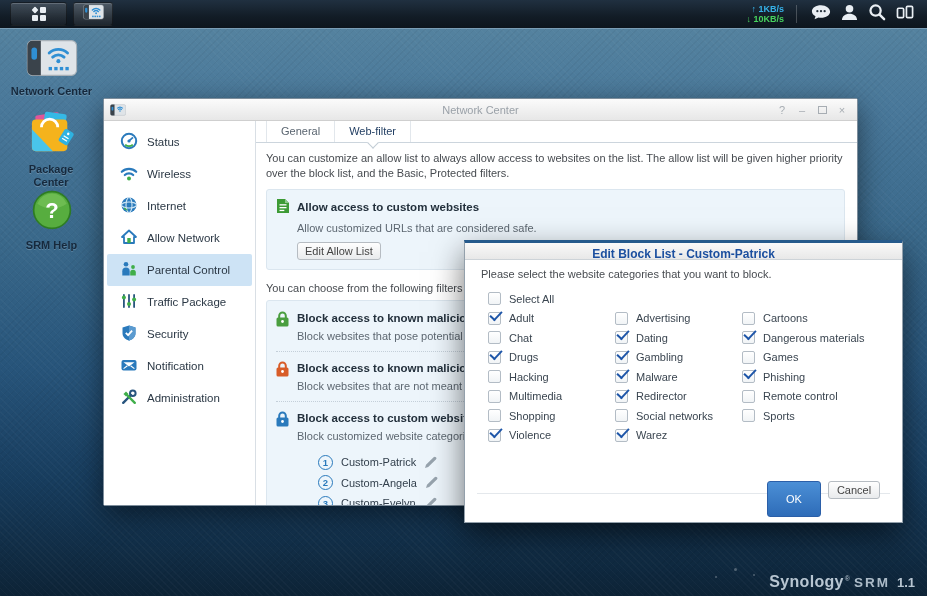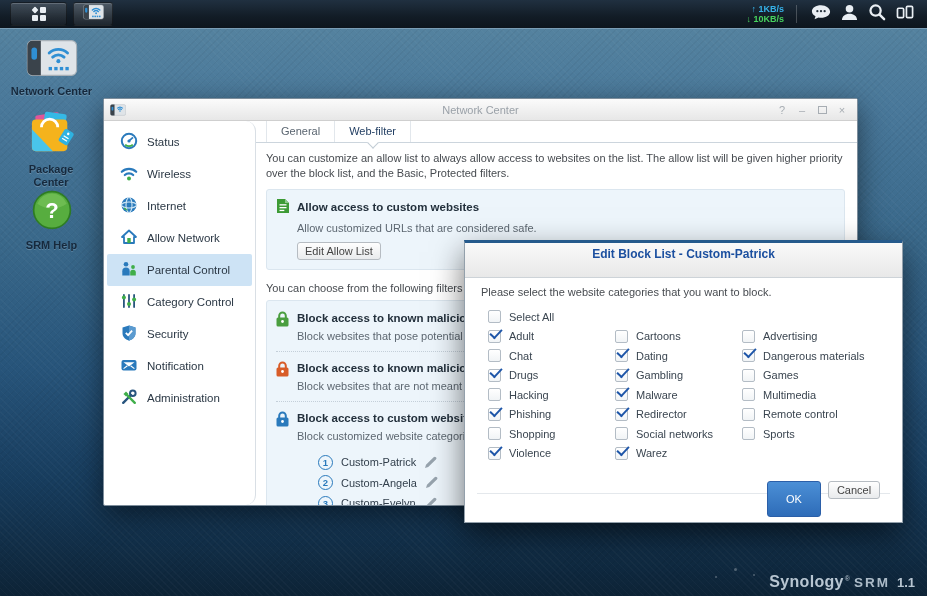--- a/index.html
+++ b/index.html
@@ -54,21 +54,21 @@
     box-shadow:0 8px 28px rgba(0,0,0,.5); }
   .titlebar { height:22px; background:linear-gradient(180deg,#fbfbfb,#e7e7e7);
     border-bottom:1px solid #cfcfcf; position:relative; display:flex; align-items:center; }
   .titlebar .wicon { margin-left:6px; display:flex; }
   .titlebar .wtitle { position:absolute; left:0; right:0; text-align:center; font-size:11px; color:#9aa1a8; }
   .wctrls { margin-left:auto; display:flex; align-items:center; gap:6px; padding-right:8px; z-index:2; }
   .wctrls span { color:#a7adb3; font-size:11px; width:14px; text-align:center; cursor:pointer; line-height:14px; }
   .wctrls .maxbox { width:9px; height:8px; border:1.5px solid #a7adb3; display:inline-block; }
 
   .win-body { position:absolute; top:22px; left:0; right:0; bottom:0; display:flex; }
-  .sidebar { width:152px; border-right:1px solid #d9dfe5; padding-top:5px; background:#fff; flex:none;border-radius:10px; }
+  .sidebar { width:152px; border-right:1px solid #d9dfe5; padding-top:5px; background:#fff; flex:none; }
   .sitem { height:32px; display:flex; align-items:center; padding-left:13px; gap:9px;
     font-size:11.5px; color:#2b3845; cursor:pointer; margin:0 3px; border-radius:2px; }
   .sitem.active { background:#cde3f5; }
   .sitem svg { flex:none; }
 
   .main { flex:1; position:relative; overflow:hidden; }
   .tabbar { height:22px; display:flex; padding-left:10px; border-bottom:1px solid #ccd5dd; position:relative; }
   .tab { padding:0 14px; font-size:11px; line-height:21px; color:#5a6570; cursor:pointer;
     position:relative; border-right:1px solid #e2e7ec; }
   .tab:first-child { border-left:1px solid #e2e7ec; }
@@ -98,21 +98,21 @@
   .crow { display:flex; align-items:center; gap:8px; height:20.5px; }
   .num { width:15px; height:15px; border:1.6px solid #2a7abc; border-radius:50%; color:#2a7abc;
     font-size:9.5px; font-weight:bold; display:inline-flex; align-items:center; justify-content:center; flex:none; }
   .clabel { font-size:11px; color:#33404d; }
   .pencil { cursor:pointer; display:flex; }
 
   
   .dialog { position:absolute; left:464px; top:240px; width:439px; height:283px; z-index:30;
     background:#fff; border:1px solid #93a0ab; border-top:3px solid #255a8c;
     box-shadow:0 12px 30px rgba(0,0,0,.55); }
-  .dlg-title { height:35px; background:linear-gradient(180deg,#f9f9f9,#e8e8e8); border-bottom:1px solid #cdd3d8;
+  .dlg-title { height:17px; background:linear-gradient(180deg,#f9f9f9,#e8e8e8); border-bottom:1px solid #cdd3d8;
     text-align:center; font-size:12px; font-weight:bold; color:#1b4f9f; line-height:23px; }
   .dlg-tabs { height:23px; display:flex; padding-left:10px; border-bottom:1px solid #ccd5dd; position:relative; background:#fff; }
   .dtab { padding:0 14px; font-size:11px; line-height:22px; color:#5a6570; cursor:pointer; position:relative; border-right:1px solid #e2e7ec; }
   .dtab:first-child { border-left:1px solid #e2e7ec; }
   .dtab.active { font-weight:bold; color:#1b4f9f; }
   .dtab.active::after { content:""; position:absolute; left:50%; bottom:-5px; width:7px; height:7px;
     background:#fff; border-right:1px solid #c2ccd5; border-bottom:1px solid #c2ccd5;
     transform:translateX(-50%) rotate(45deg); z-index:3; }
   .dlg-body { padding:8px 16px 0 16px; }
   .instruction { font-size:11px; color:#474b50; }
@@ -314,21 +314,21 @@
       </div>
       <div class="sitem">
         <span><svg viewBox="0 0 18 18" width="18" height="18">
           <rect x="3" y="2" width="1.8" height="14" rx=".9" fill="#28557e"></rect>
           <rect x="8.1" y="2" width="1.8" height="14" rx=".9" fill="#28557e"></rect>
           <rect x="13.2" y="2" width="1.8" height="14" rx=".9" fill="#28557e"></rect>
           <circle cx="3.9" cy="5.5" r="2" fill="#3fae49"></circle>
           <circle cx="9" cy="12" r="2" fill="#3fae49"></circle>
           <circle cx="14.1" cy="7.5" r="2" fill="#3fae49"></circle>
         </svg></span>
-        <span>Category Control</span>
+        <span>Traffic Package</span>
       </div>
       <div class="sitem">
         <span><svg viewBox="0 0 18 18" width="18" height="18">
           <path d="M9 1.5l6.5 2v5.6c0 4-2.6 6.4-6.5 7.6-3.9-1.2-6.5-3.6-6.5-7.6V3.5z" fill="#2a7abc"></path>
           <path d="M9 1.5l6.5 2v5.6c0 4-2.6 6.4-6.5 7.6z" fill="#5b9bd0"></path>
           <path d="M5.8 8.8l2.3 2.3 4-4.4" fill="none" stroke="#fff" stroke-width="1.8"></path>
         </svg></span>
         <span>Security</span>
       </div>
       <div class="sitem">
@@ -449,28 +449,28 @@
       <span class="cb"></span>
       <span class="cl">Select All</span>
     </div>
     <div class="cats">
       <label class="cat">
           <span class="cb on"></span>
           <span class="cl">Adult</span>
         </label>
       <label class="cat">
           <span class="cb"></span>
+          <span class="cl">Advertising</span>
+        </label>
+      <label class="cat">
+          <span class="cb"></span>
           <span class="cl">Cartoons</span>
         </label>
       <label class="cat">
           <span class="cb"></span>
-          <span class="cl">Advertising</span>
-        </label>
-      <label class="cat">
-          <span class="cb"></span>
           <span class="cl">Chat</span>
         </label>
       <label class="cat">
           <span class="cb on"></span>
           <span class="cl">Dating</span>
         </label>
       <label class="cat">
           <span class="cb on"></span>
           <span class="cl">Dangerous materials</span>
         </label>
@@ -488,26 +488,26 @@
         </label>
       <label class="cat">
           <span class="cb"></span>
           <span class="cl">Hacking</span>
         </label>
       <label class="cat">
           <span class="cb on"></span>
           <span class="cl">Malware</span>
         </label>
       <label class="cat">
+          <span class="cb on"></span>
+          <span class="cl">Phishing</span>
+        </label>
+      <label class="cat">
           <span class="cb"></span>
           <span class="cl">Multimedia</span>
-        </label>
-      <label class="cat">
-          <span class="cb on"></span>
-          <span class="cl">Phishing</span>
         </label>
       <label class="cat">
           <span class="cb on"></span>
           <span class="cl">Redirector</span>
         </label>
       <label class="cat">
           <span class="cb"></span>
           <span class="cl">Remote control</span>
         </label>
       <label class="cat">

